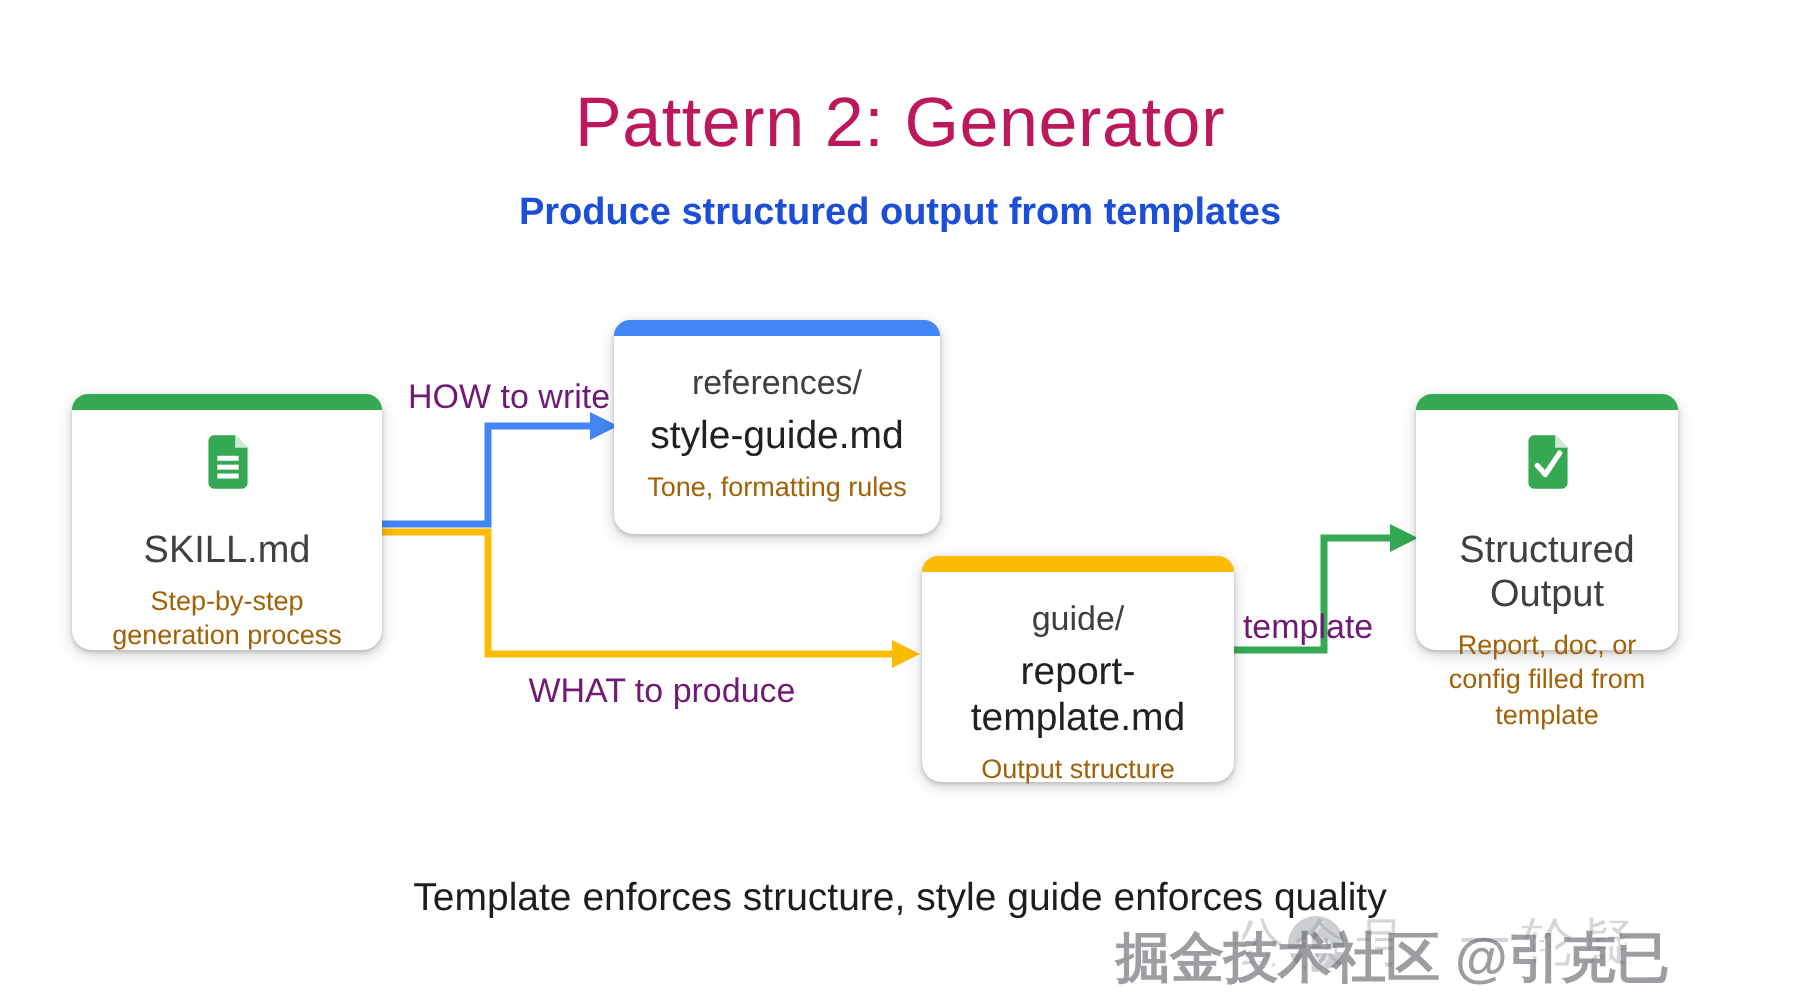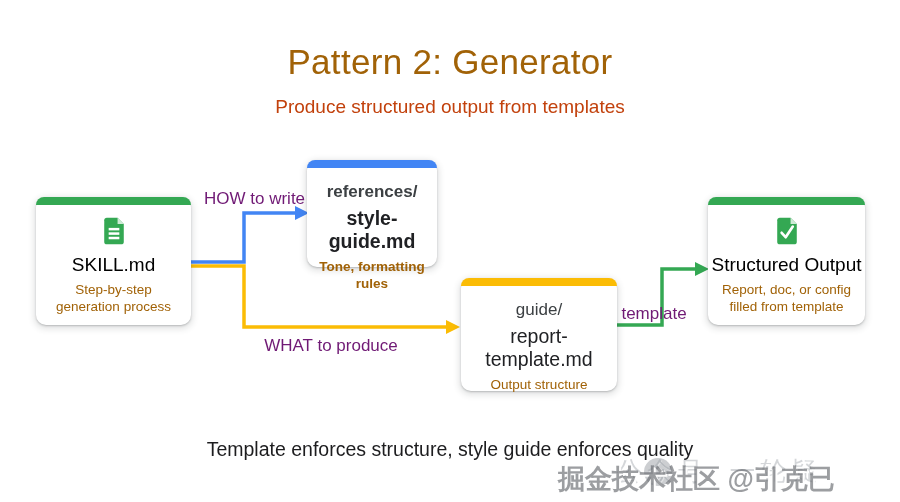--- a/index.html
+++ b/index.html
@@ -1,35 +1,35 @@
 <!DOCTYPE html>
 <html><head>
 <meta charset="utf-8">
 <style>
   * { margin:0; padding:0; box-sizing:border-box; }
   body { background:#ffffff; font-family:"Liberation Sans", sans-serif; }
   .stage { position:relative; width:900px; height:502px; background:#ffffff; overflow:hidden; }
 
   .title { position:absolute; top:42px; left:0; width:100%; text-align:center;
-           font-size:35px; color:#a16207; letter-spacing:0.3px; }
+           font-size:35px; color:#be185d; letter-spacing:0.3px; }
   .subtitle { position:absolute; top:96px; left:0; width:100%; text-align:center;
-              font-size:19px; color:#c2410c; }
+              font-size:19px; color:#1d4ed8;font-weight:bold; }
 
   .card { position:absolute; background:#fff; border-radius:10px; text-align:center;
           box-shadow:0 1px 2px rgba(60,64,67,.28), 0 2px 6px 2px rgba(60,64,67,.14); }
   .card-accent { position:absolute; top:0; left:0; right:0; height:8px;
                  border-radius:10px 10px 0 0; }
   .card-skill    { left:36px;  top:197px; width:155px; height:128px; }
-  .card-style    { left:307px; top:160px; width:130px; height:107px;font-weight:bold; }
+  .card-style    { left:307px; top:160px; width:163px; height:107px; }
   .card-template { left:461px; top:278px; width:156px; height:113px; }
-  .card-output   { left:708px; top:197px; width:157px; height:128px; }
+  .card-output   { left:708px; top:197px; width:131px; height:128px; }
 
   .card-icon { margin-top:18px; height:34px; }
   .card-icon svg { width:32px; height:32px; }
-  .card-title { font-size:19px; color:#000000; margin-top:5px; }
+  .card-title { font-size:19px; color:#404040; margin-top:16px; }
   .card-desc  { font-size:13.5px; color:#a16207; line-height:1.28; margin-top:5px; padding:0 6px; }
   .dir-line  { font-size:17px;   color:#3c4043; margin-top:22px; }
   .file-line { font-size:19.5px; color:#202124; margin-top:5px; }
 
   .edges-svg { position:absolute; left:0; top:0; pointer-events:none; }
   .edge-label { position:absolute; font-size:17px; color:#701a75; }
   .label-how  { left:204px; top:189px; }
   .label-what { left:258px; top:336px; width:146px; text-align:center; }
   .label-fill { left:595px; top:304px; }
 

